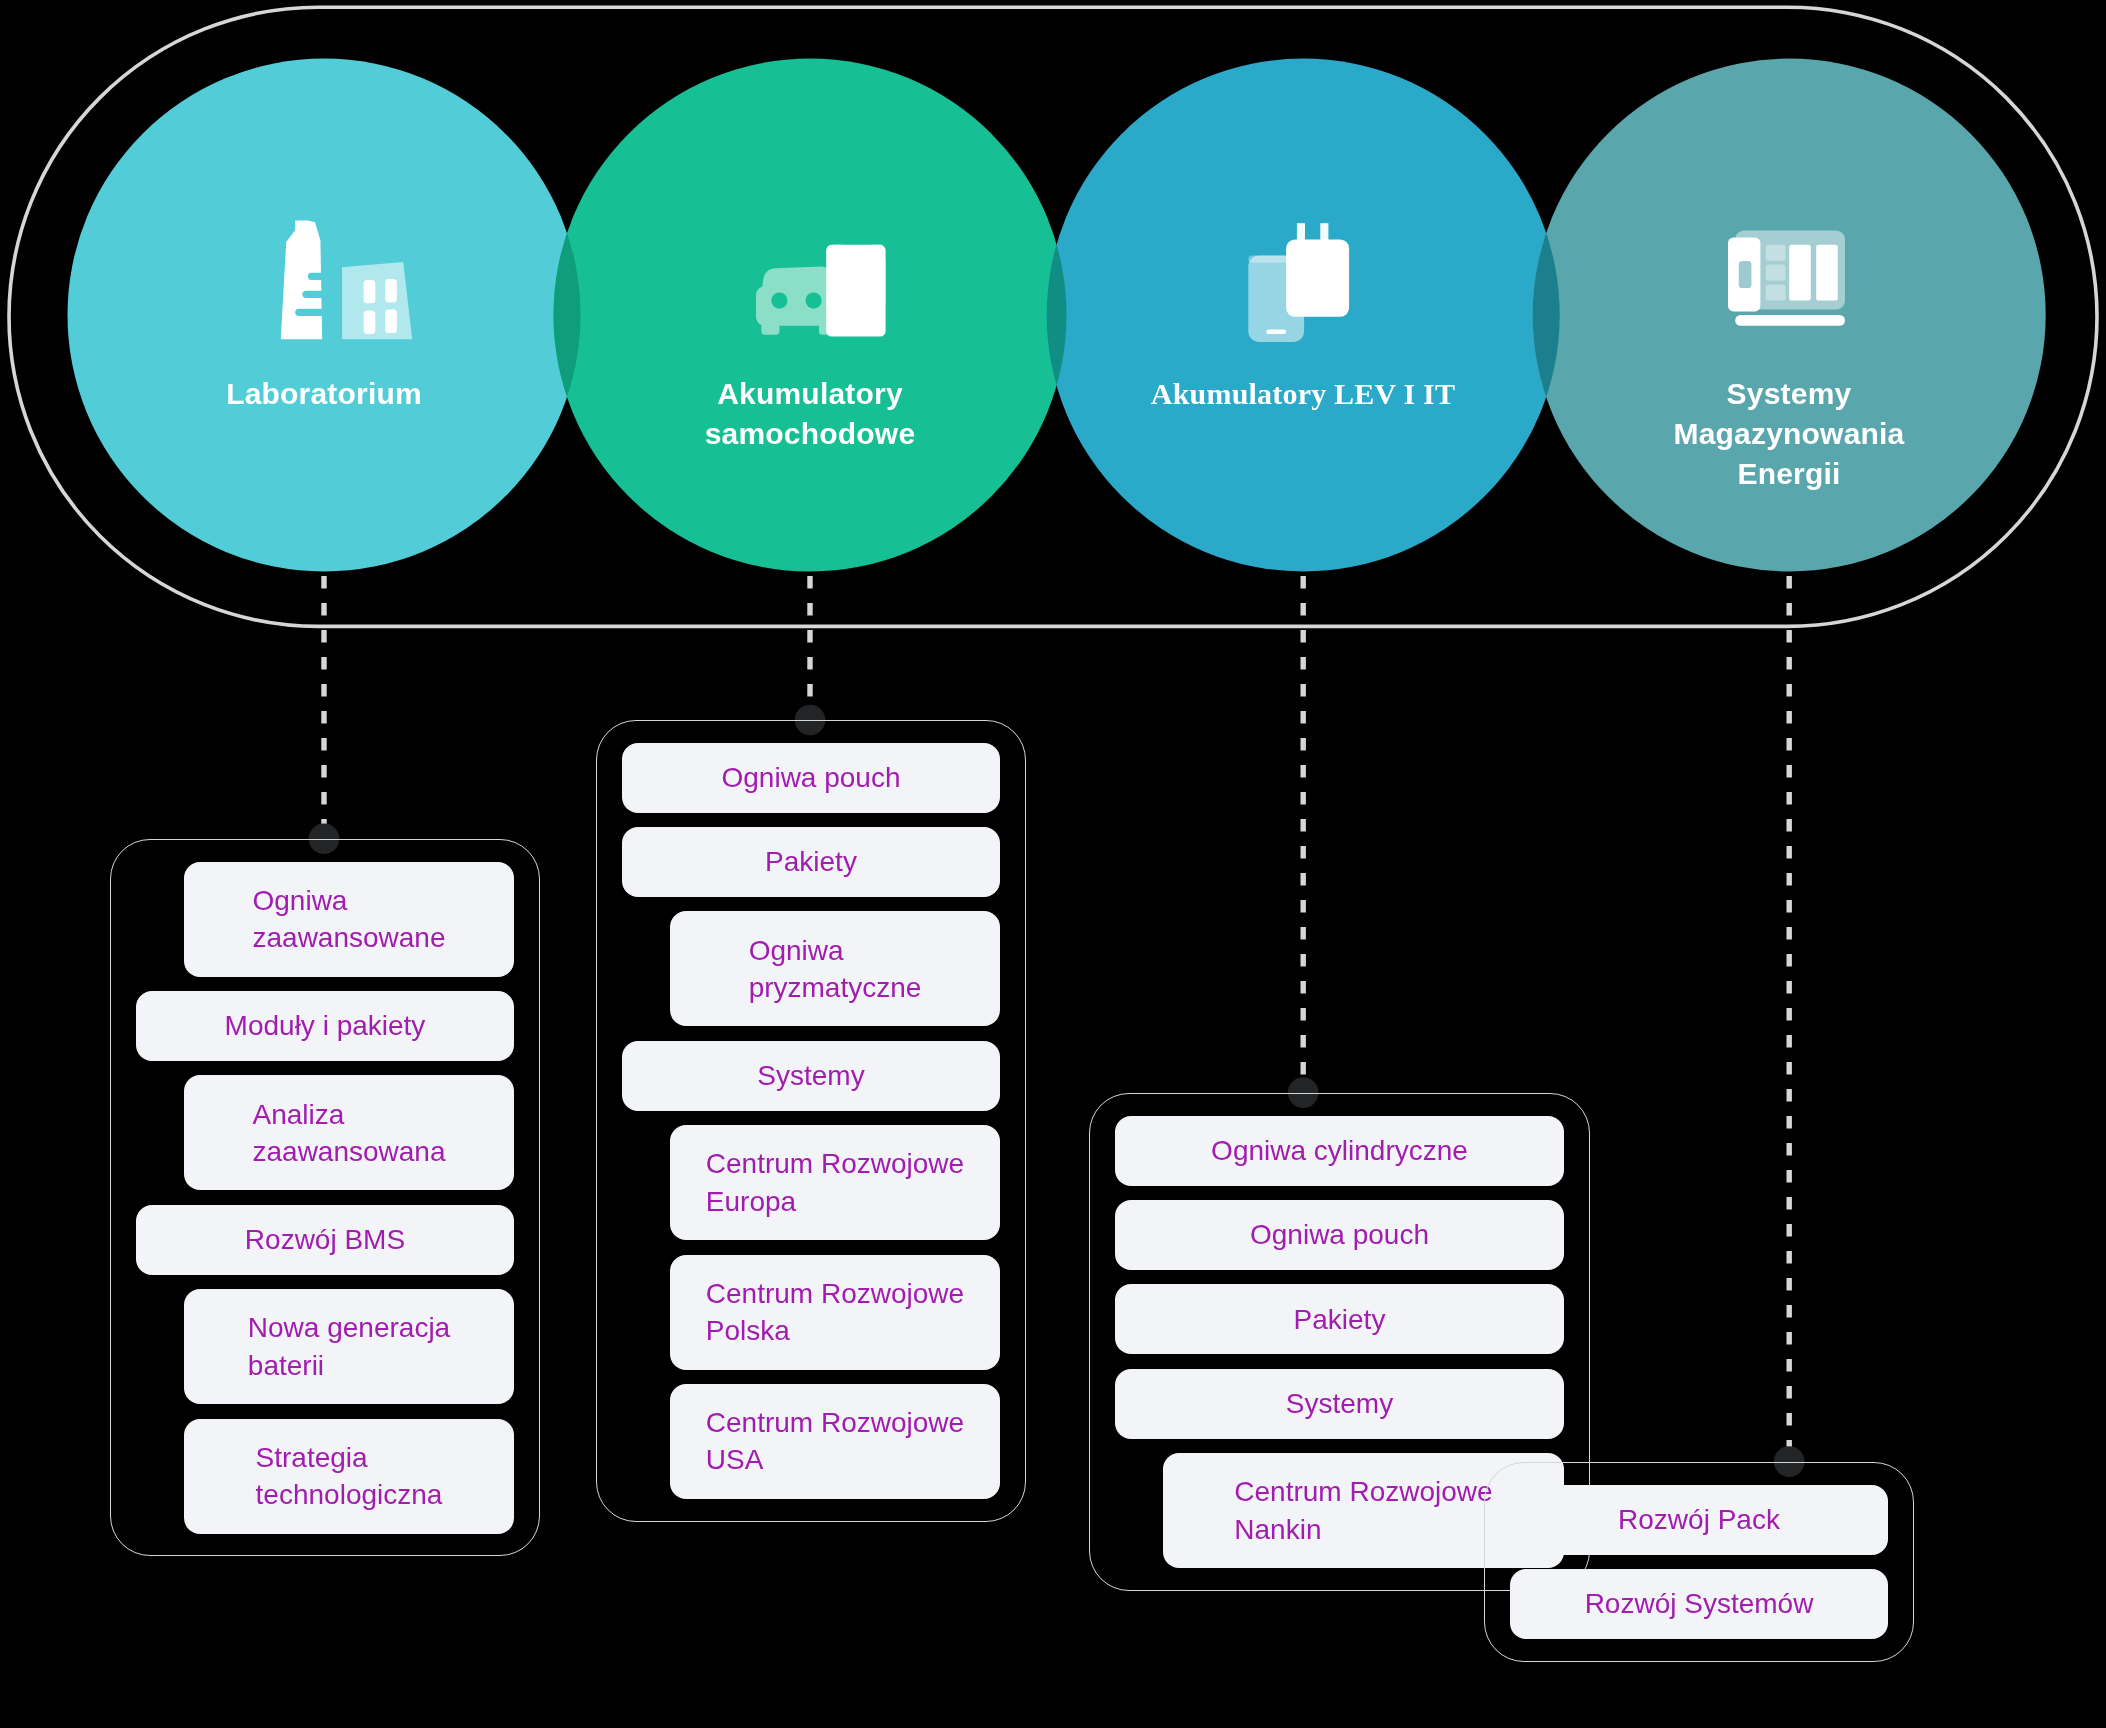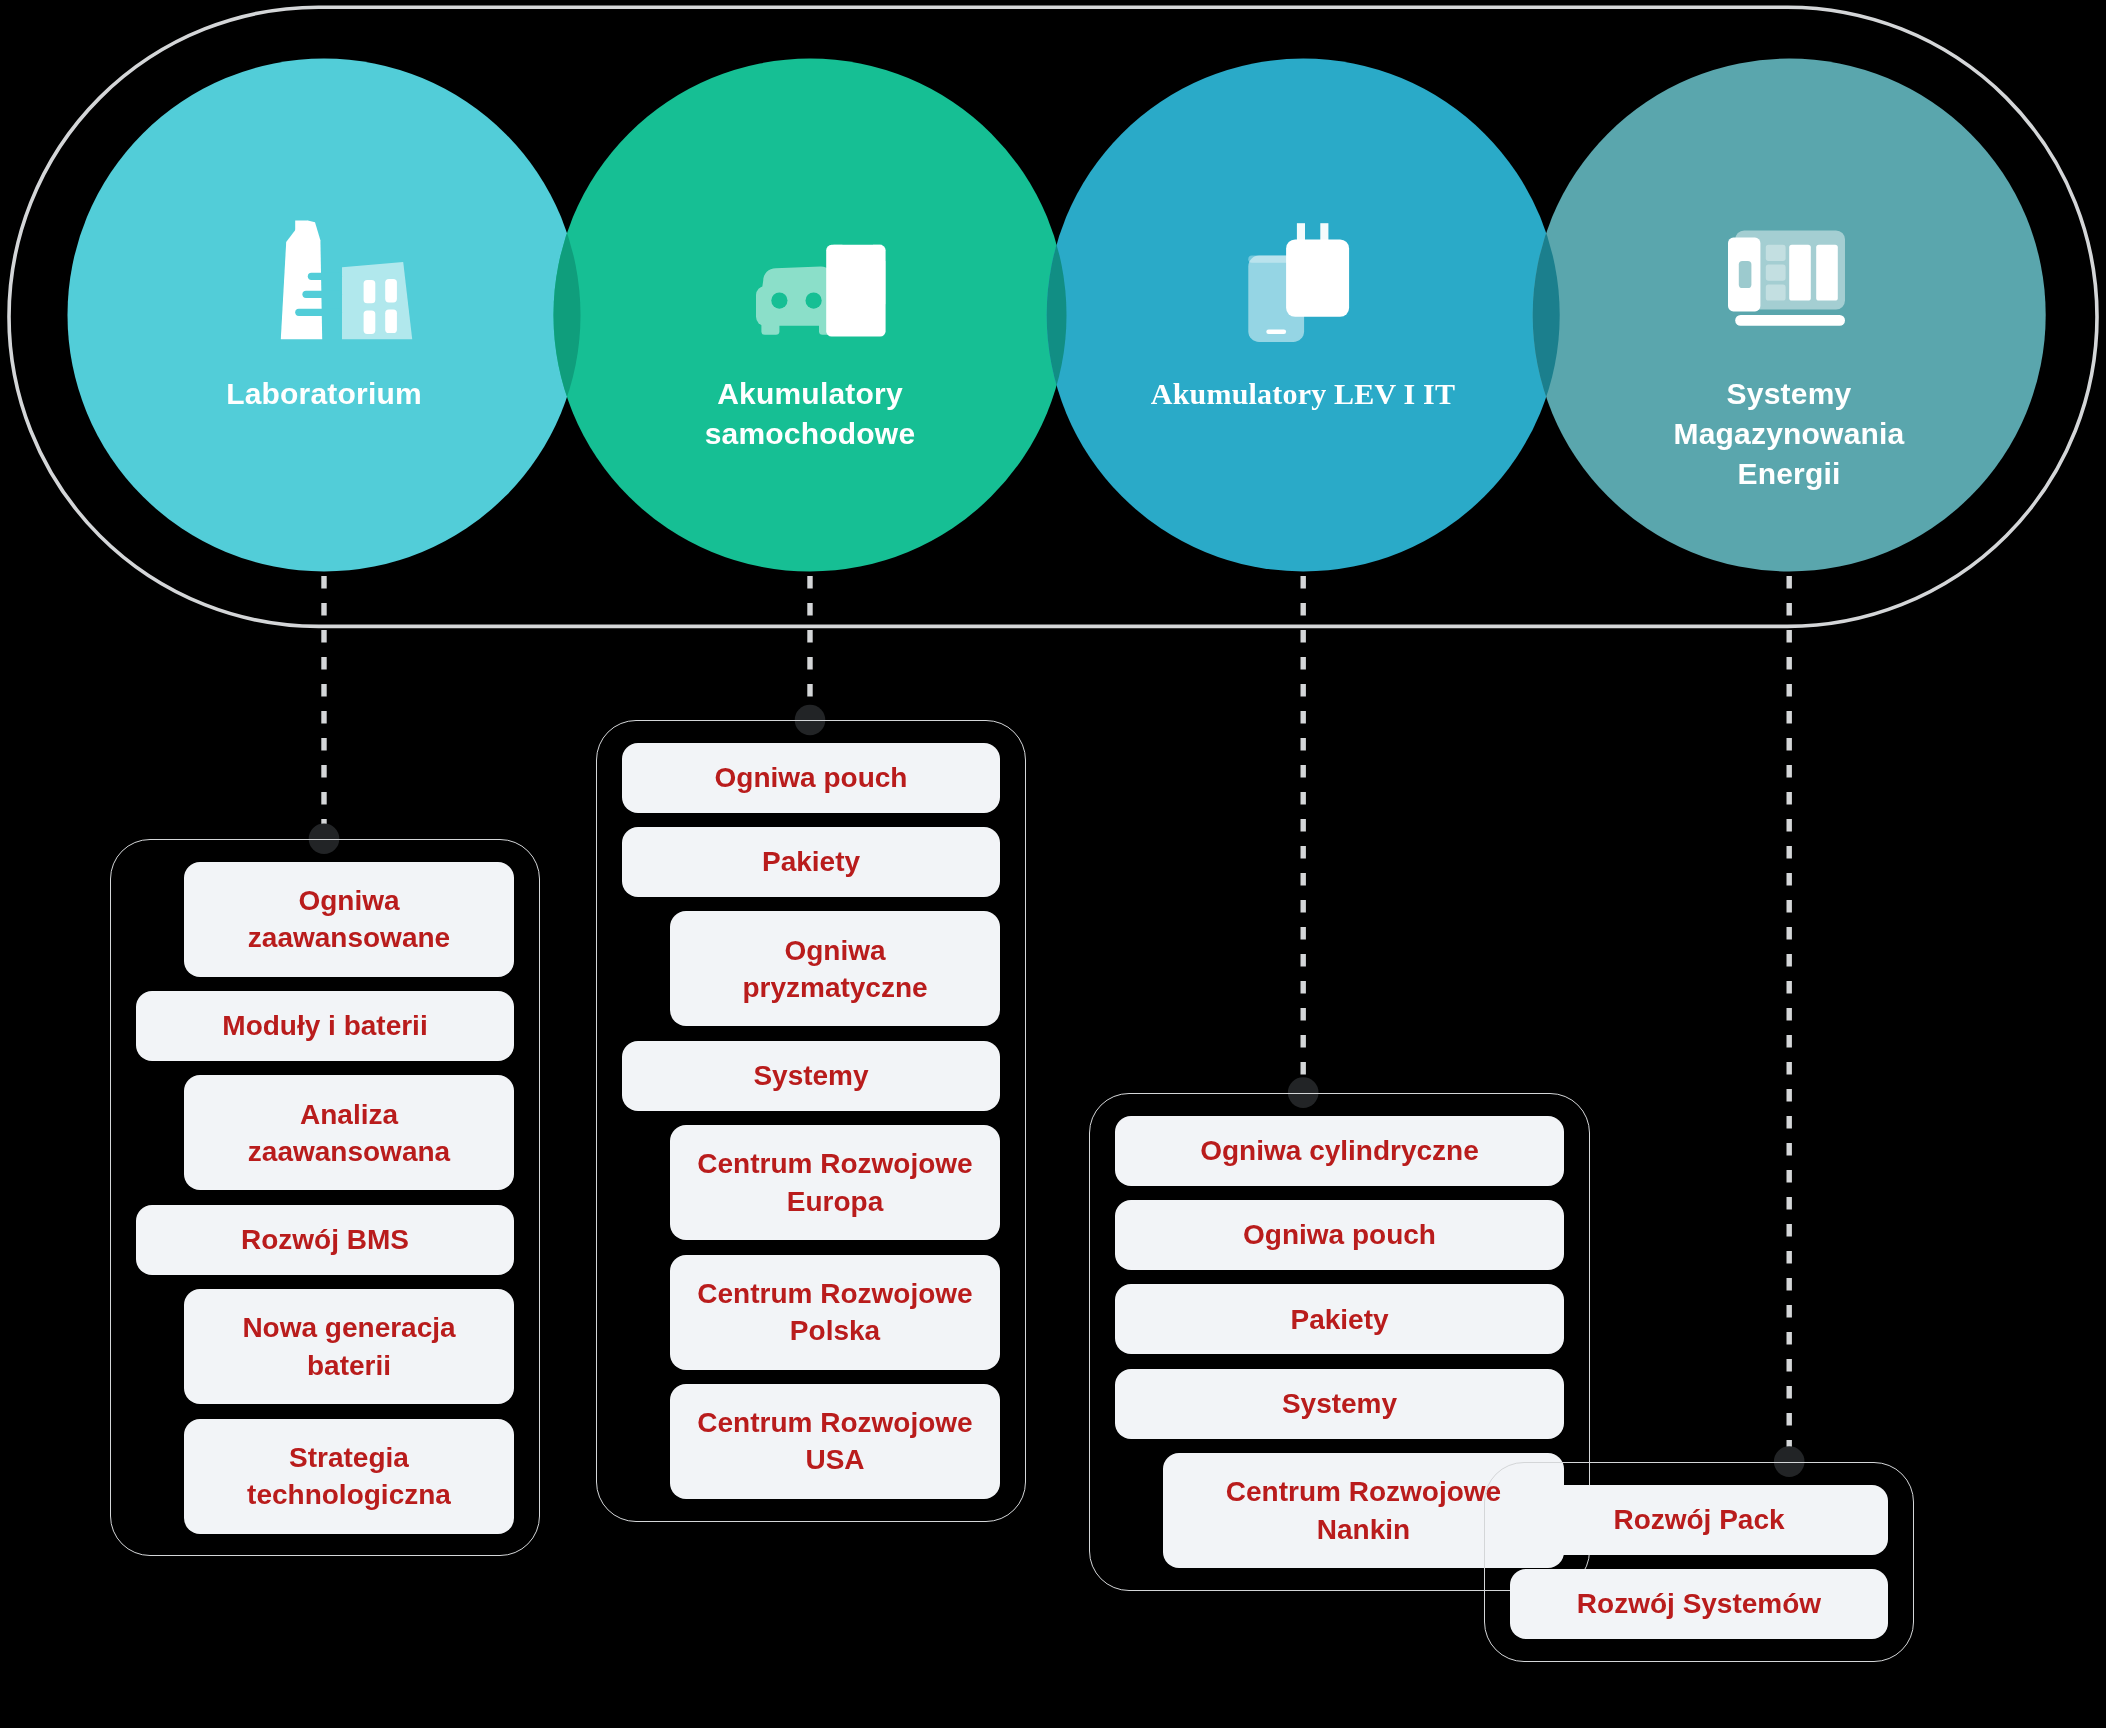--- a/index.html
+++ b/index.html
@@ -43,32 +43,30 @@
     border: 1.8px solid #d4d6d8;
     border-radius: 40px;
     background: transparent;
     padding: 21.6px 25px;
     display: flex;
     flex-direction: column;
     gap: 14.4px;
   }
   .node-chip {
     background: #f2f4f7;
-    color: #b91c1c;
+    color: #a21caf;
     border-radius: 16px;
     font-size: 28px;
     line-height: 1.33;
-    text-align: center;
     padding: 16px 12.6px;
     min-height: 70px;
     display: flex;
     align-items: center;
     justify-content: center;
     white-space: pre-line;
-    font-weight: bold;
   }
   .chip-2line { min-height: 115px; margin-left: 48px; }
 </style>
 </head>
 <body>
 
 <div id="stage">
 
   <svg id="svg-layer" viewBox="0 0 2340 1920">
     <defs>
@@ -174,21 +172,21 @@
   <div class="circle-label" style="left:594px; top:374px; width:432px;">Akumulatory
 samochodowe</div>
   <div class="circle-label" style="left:1078px; top:374px; width:450px;font-family:Liberation Serif, serif;">Akumulatory LEV I IT</div>
   <div class="circle-label" style="left:1573px; top:374px; width:432px;">Systemy
 Magazynowania
 Energii</div>
 
   <div class="group-box" style="left:110px; top:839px; width:430px;">
     <div class="node-chip chip-2line">Ogniwa
 zaawansowane</div>
-    <div class="node-chip">Moduły i baterii</div>
+    <div class="node-chip">Moduły i pakiety</div>
     <div class="node-chip chip-2line">Analiza
 zaawansowana</div>
     <div class="node-chip">Rozwój BMS</div>
     <div class="node-chip chip-2line">Nowa generacja
 baterii</div>
     <div class="node-chip chip-2line">Strategia
 technologiczna</div>
   </div>
 
   <div class="group-box" style="left:596px; top:720px; width:430px;">

